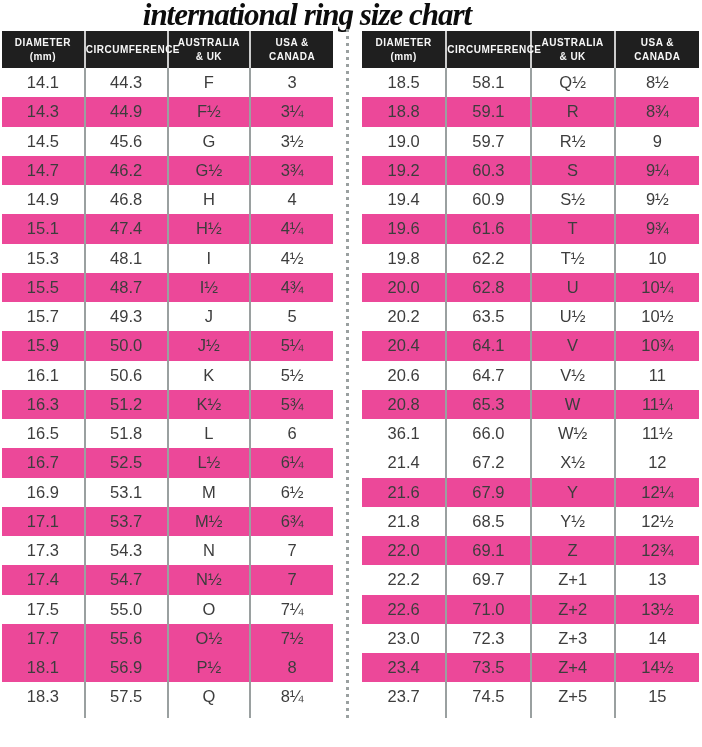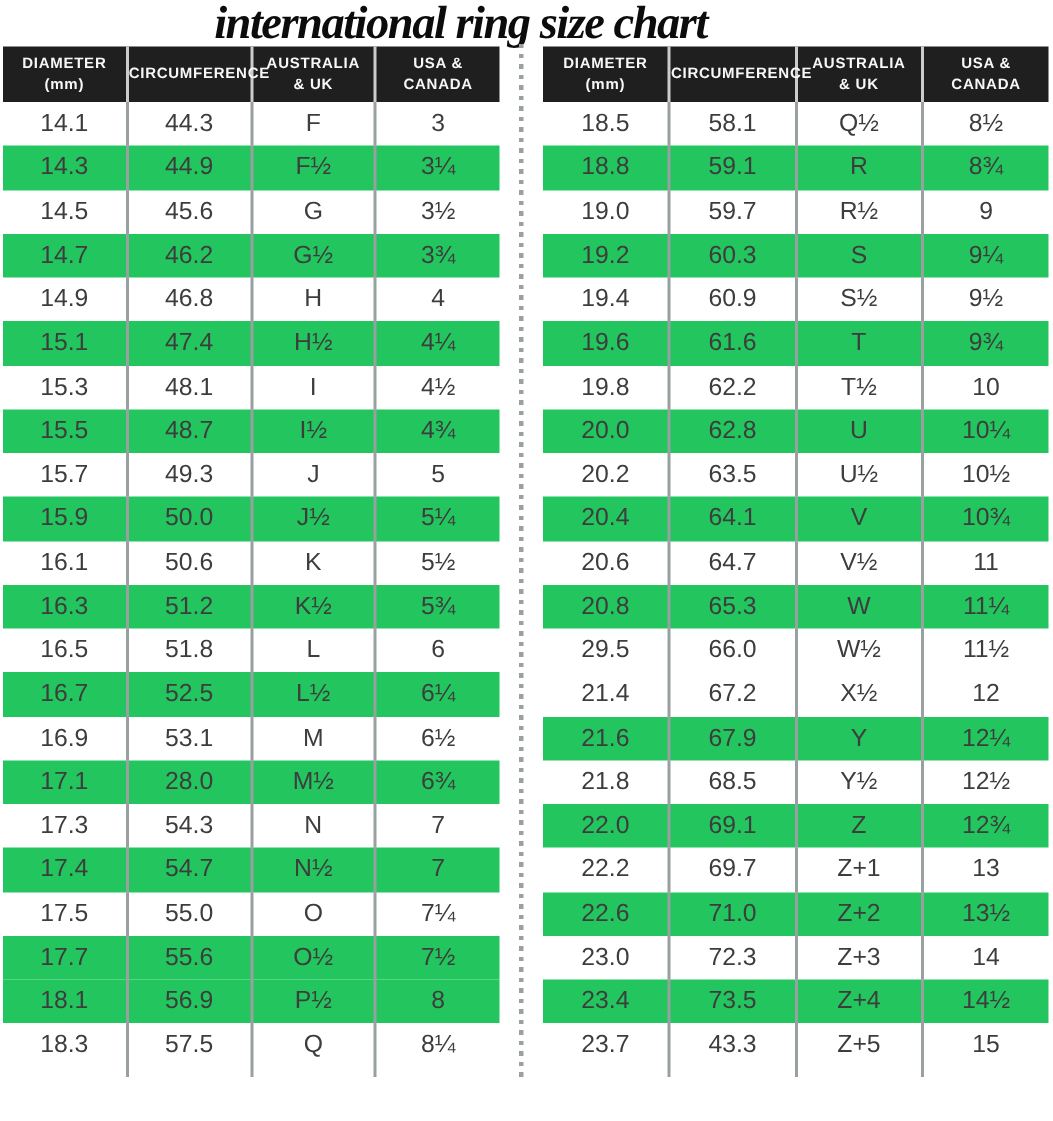--- a/index.html
+++ b/index.html
@@ -56,21 +56,21 @@
   tbody td {
     height: 29.26px;
     padding: 0;
     text-align: center;
     vertical-align: middle;
     font-size: 16.5px;
     color: #3d3d3d;
     border-right: 2px solid #9aa0a0;
   }
   tbody td:last-child { border-right: none; }
-  tbody tr.alt { background: #22c55e; }
+  tbody tr.alt { background: #ec4899; }
   tbody tr.stub td { height: 6px; background: transparent; }
   .divider {
     width: 29px;
     position: relative;
   }
   .divider::after {
     content: "";
     position: absolute;
     left: 13px;
     top: -2px;
@@ -183,21 +183,21 @@
           <td>6¼</td>
         </tr>
         <tr>
           <td>16.9</td>
           <td>53.1</td>
           <td>M</td>
           <td>6½</td>
         </tr>
         <tr class="alt">
           <td>17.1</td>
-          <td>28.0</td>
+          <td>53.7</td>
           <td>M½</td>
           <td>6¾</td>
         </tr>
         <tr>
           <td>17.3</td>
           <td>54.3</td>
           <td>N</td>
           <td>7</td>
         </tr>
         <tr class="alt">
@@ -320,21 +320,21 @@
           <td>V½</td>
           <td>11</td>
         </tr>
         <tr class="alt">
           <td>20.8</td>
           <td>65.3</td>
           <td>W</td>
           <td>11¼</td>
         </tr>
         <tr>
-          <td>29.5</td>
+          <td>36.1</td>
           <td>66.0</td>
           <td>W½</td>
           <td>11½</td>
         </tr>
         <tr>
           <td>21.4</td>
           <td>67.2</td>
           <td>X½</td>
           <td>12</td>
         </tr>
@@ -375,21 +375,21 @@
           <td>14</td>
         </tr>
         <tr class="alt">
           <td>23.4</td>
           <td>73.5</td>
           <td>Z+4</td>
           <td>14½</td>
         </tr>
         <tr>
           <td>23.7</td>
-          <td>43.3</td>
+          <td>74.5</td>
           <td>Z+5</td>
           <td>15</td>
         </tr>
         <tr class="stub">
           <td></td>
           <td></td>
           <td></td>
           <td></td>
         </tr>
       </tbody>

